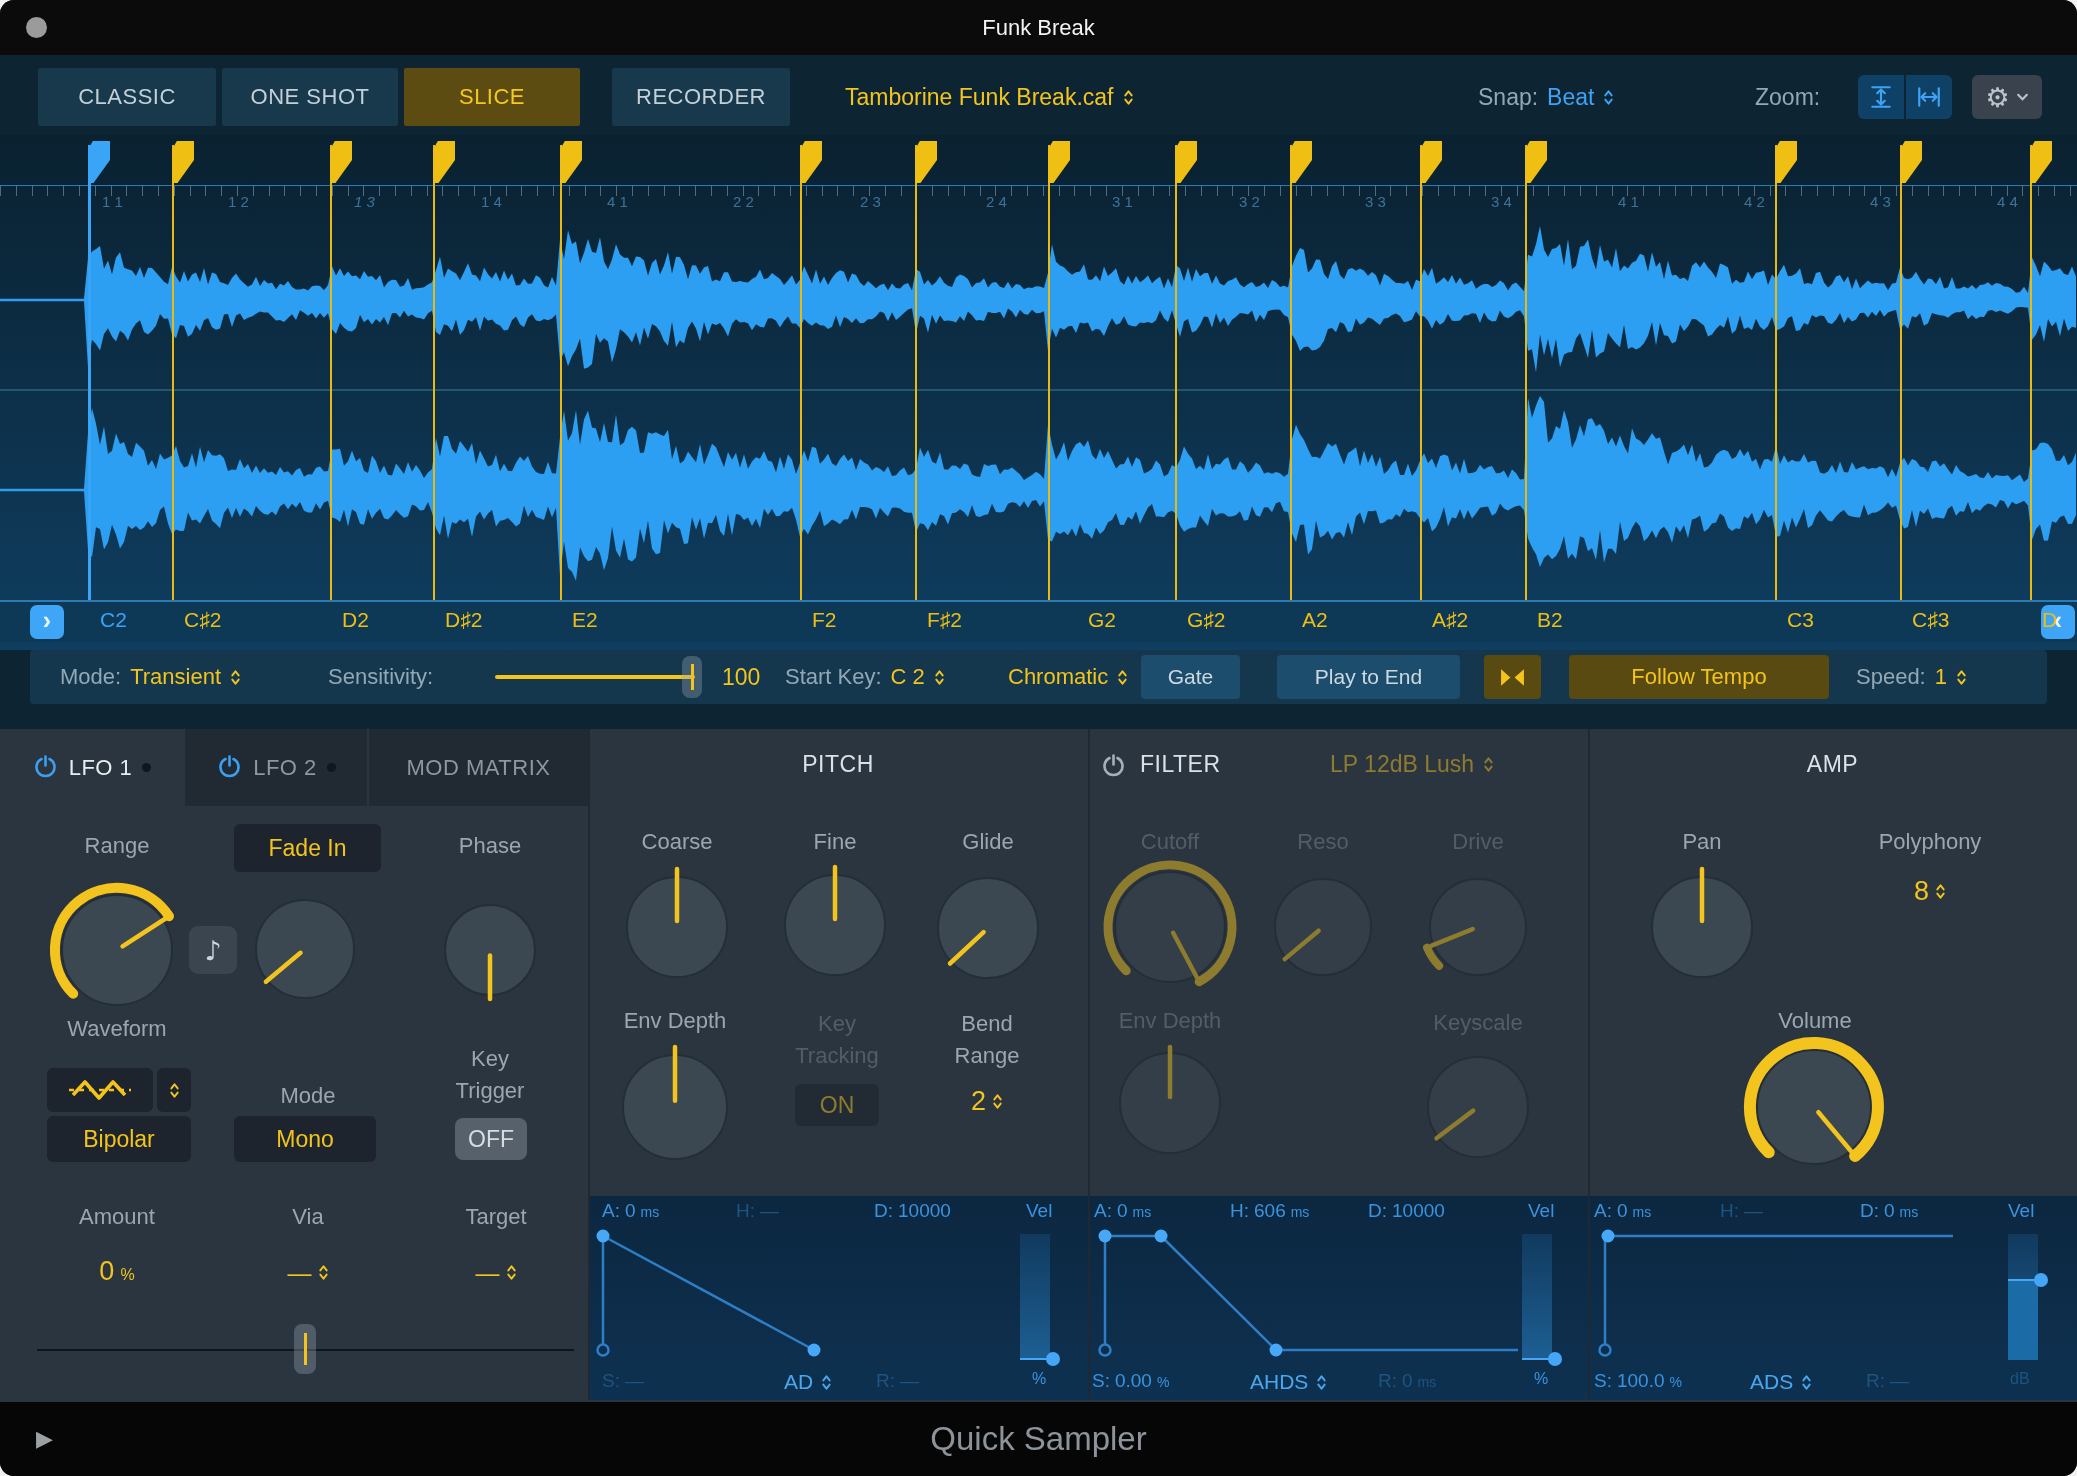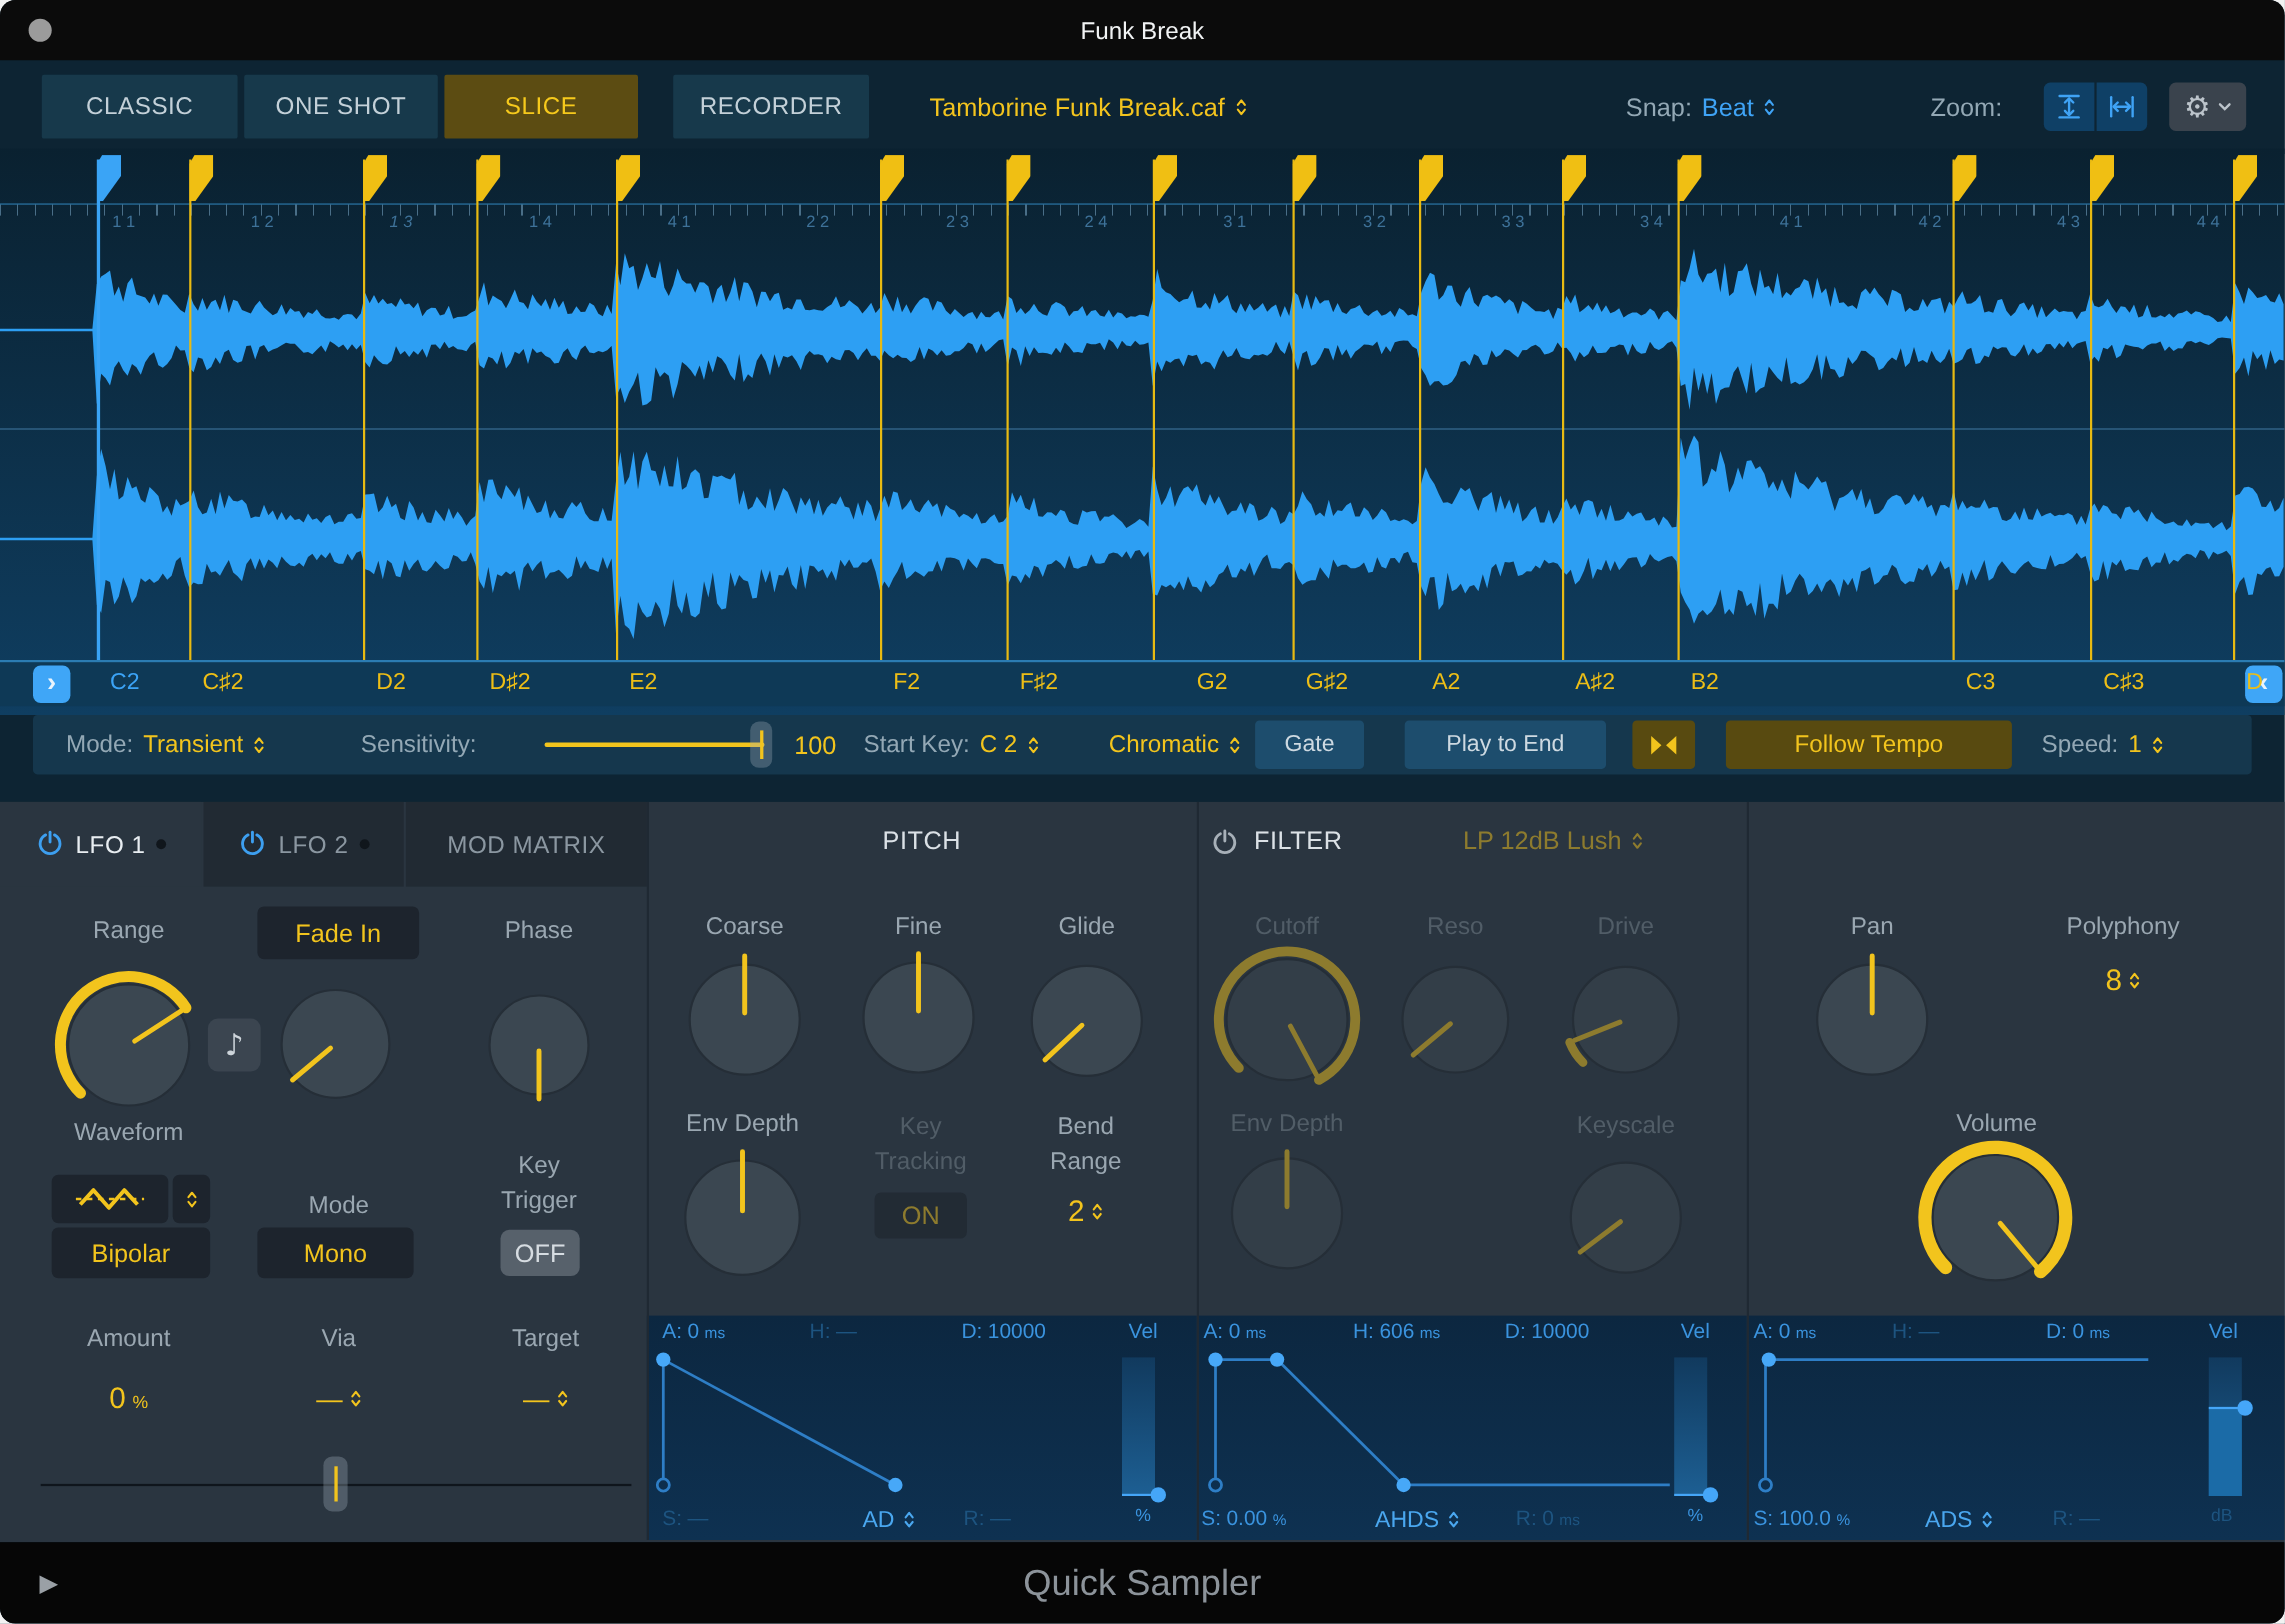--- a/index.html
+++ b/index.html
@@ -343,20 +343,21 @@
         <path d="M13.5 2.5 v9" stroke="currentColor"></path>
     </svg>
     <div class="sec-header" style="left:1140px;width:160px;text-align:left;">FILTER</div>
     <div class="abs" style="left:1330px;top:22px;width:230px;display:flex;align-items:center;gap:9px;color:#8d7b2e;font-size:23px;">
       <span>LP 12dB Lush</span>
       <svg class="chev" viewBox="0 0 10 16">
           <path d="M2 6 L5 2.2 L8 6"></path>
           <path d="M2 10 L5 13.8 L8 10"></path>
         </svg>
     </div>
+    <div class="sec-header" style="left:1588px;width:489px;">AMP</div>
 
     <div class="klabel" style="left:47px;width:140px;top:104px;">Range</div>
     <div class="knob" style="left:46px;top:150px;"><svg width="142" height="142" viewBox="0 0 142 142">
           <circle cx="71" cy="71" r="55" fill="#3b4751" stroke="#252e37" stroke-width="2"></circle>
           <path d="M27.2 114.8 A62 62 0 1 1 123.0 37.2" fill="none" stroke="#f2c41d" stroke-width="10" stroke-linecap="round"></path>
           <line x1="76.5" y1="67.4" x2="118.8" y2="40.0" stroke="#f2c41d" stroke-width="4.5" stroke-linecap="round"></line>
         </svg></div>
     <div class="notebtn" style="left:189px;top:197px;width:48px;height:48px;">
         <span>♪</span>
       </div>

